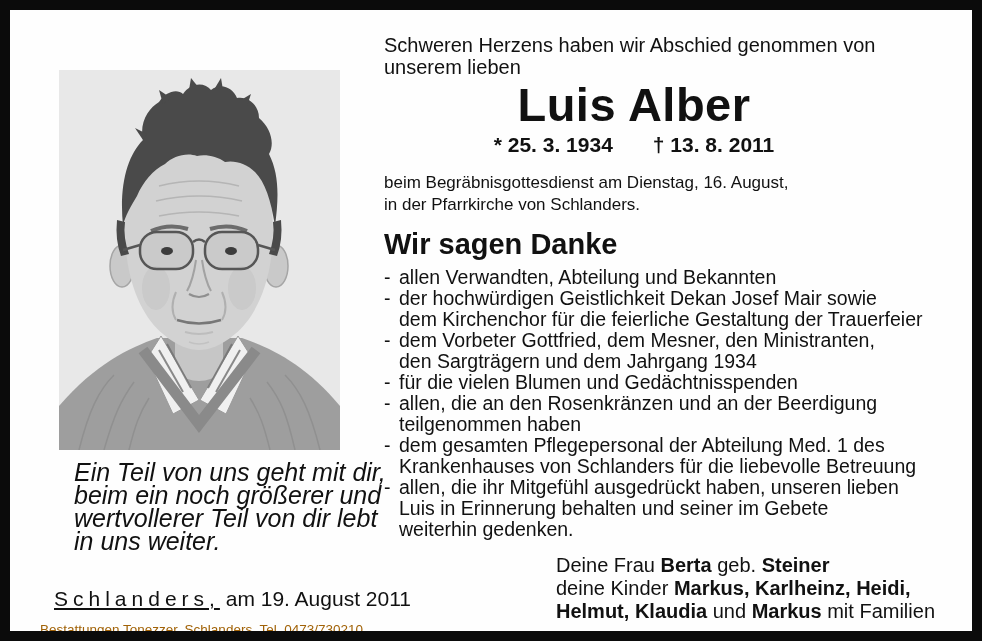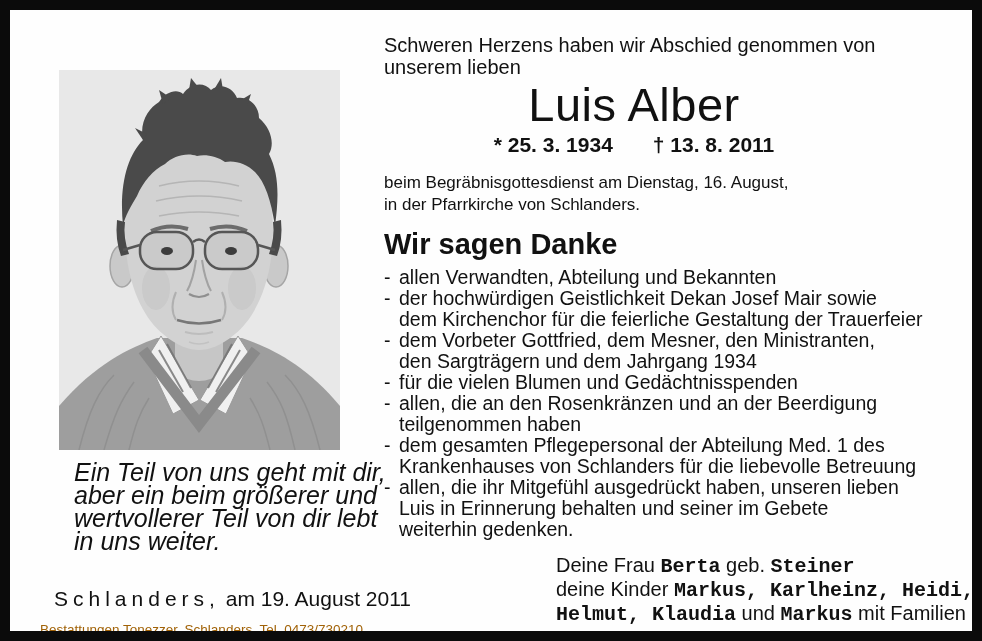--- a/index.html
+++ b/index.html
@@ -17,50 +17,50 @@
   .photo{position:absolute;left:49px;top:60px;width:281px;height:380px;}
   .photo svg{display:block;width:100%;height:100%;}
   .verse{
     position:absolute;left:64px;top:451px;
     font-style:italic;font-size:25px;line-height:23px;
   }
   .dateline{
     position:absolute;left:44px;top:577px;
     font-size:21px;white-space:nowrap;
   }
-  .dateline .place{letter-spacing:5px;}
+  .dateline .place{letter-spacing:5px;text-decoration:underline;}
   .funeral-home{
     position:absolute;left:30px;top:612px;
     font-size:13.5px;color:#a16207;
   }
   
   .main{position:absolute;left:374px;top:24px;width:600px;}
   .intro{font-size:20px;line-height:22px;}
   .center-block{width:500px;text-align:center;}
   .deceased-name{
-    font-size:47px;line-height:50px;font-weight:normal;
+    font-size:47px;line-height:50px;font-weight:bold;
     margin-top:2px;letter-spacing:0.5px;
   }
   .dates{
     display:flex;justify-content:center;gap:40px;
     font-weight:bold;font-size:21px;margin-top:3px;
   }
   .service{font-size:17px;line-height:22px;margin-top:15px;}
   .thanks-heading{
     font-size:29px;font-weight:bold;margin-top:12px;line-height:32px;
   }
   .thanks-list{margin-top:7px;font-size:19.5px;line-height:21px;}
   .t-item{display:flex;}
   .t-item .dash{width:15px;flex:0 0 15px;}
   .t-lines{flex:1;}
   .signature{
     margin-top:14px;margin-left:172px;
     font-size:20px;line-height:23px;
   }
-  .signature .bold{font-weight:bold;font-family:Liberation Mono, monospace;}
+  .signature .bold{font-weight:bold;}
 </style>
 </head>
 <body>
 
 <div class="card">
 
   <div class="photo">
     <svg viewBox="0 0 281 380" xmlns="http://www.w3.org/2000/svg">
       <rect width="281" height="380" fill="#e8e8e8"></rect>
 
@@ -154,21 +154,21 @@
       <g fill="none">
         <path d="M118,250 Q140,257 162,250" stroke="#777777" stroke-width="2.5"></path>
         <path d="M126,262 Q140,266 154,262" stroke="#bdbdbd" stroke-width="2"></path>
         <path d="M130,272 Q140,276 150,272" stroke="#c2c2c2" stroke-width="1.6"></path>
       </g>
     </svg>
   </div>
 
   <div class="verse">
       <div>Ein Teil von uns geht mit dir,</div>
-      <div>aber ein beim größerer und</div>
+      <div>beim ein noch größerer und</div>
       <div>wertvollerer Teil von dir lebt</div>
       <div>in uns weiter.</div>
     </div>
 
   <div class="dateline">
     <span class="place">Schlanders,</span><span> am 19. August 2011</span>
   </div>
 
   <div class="funeral-home">Bestattungen Tonezzer, Schlanders, Tel. 0473/730210</div>
 

